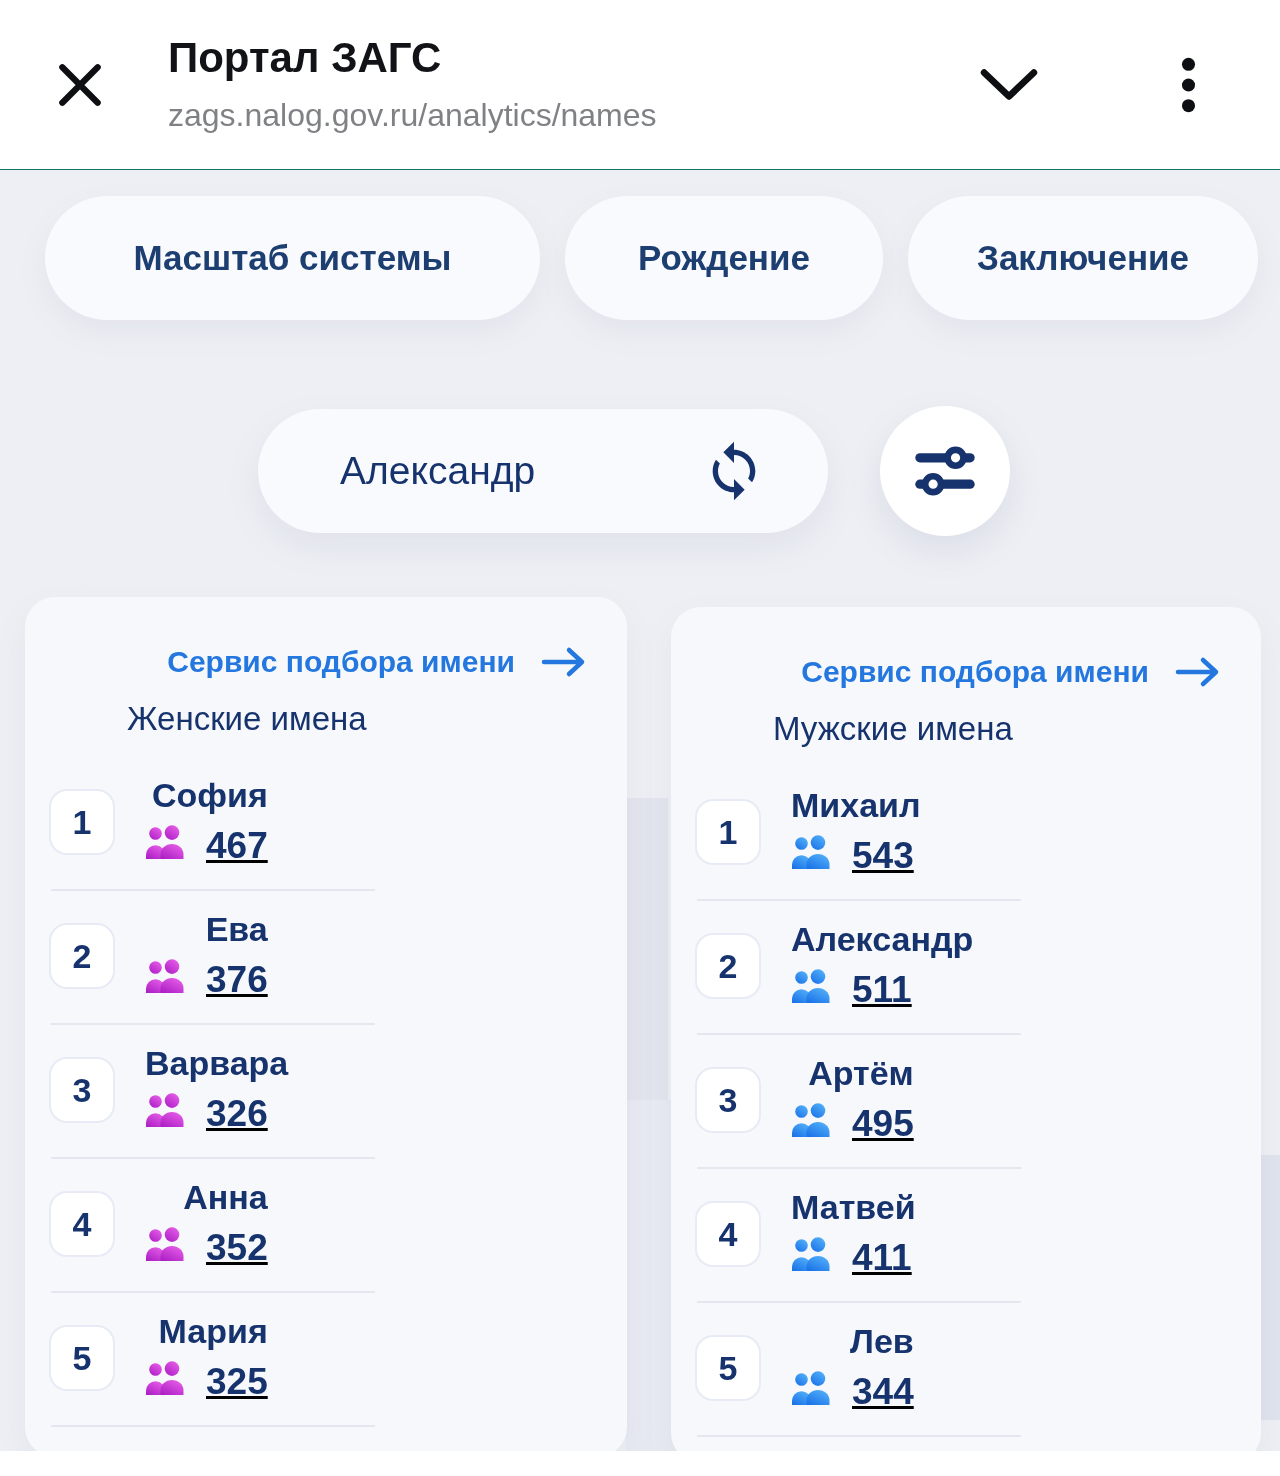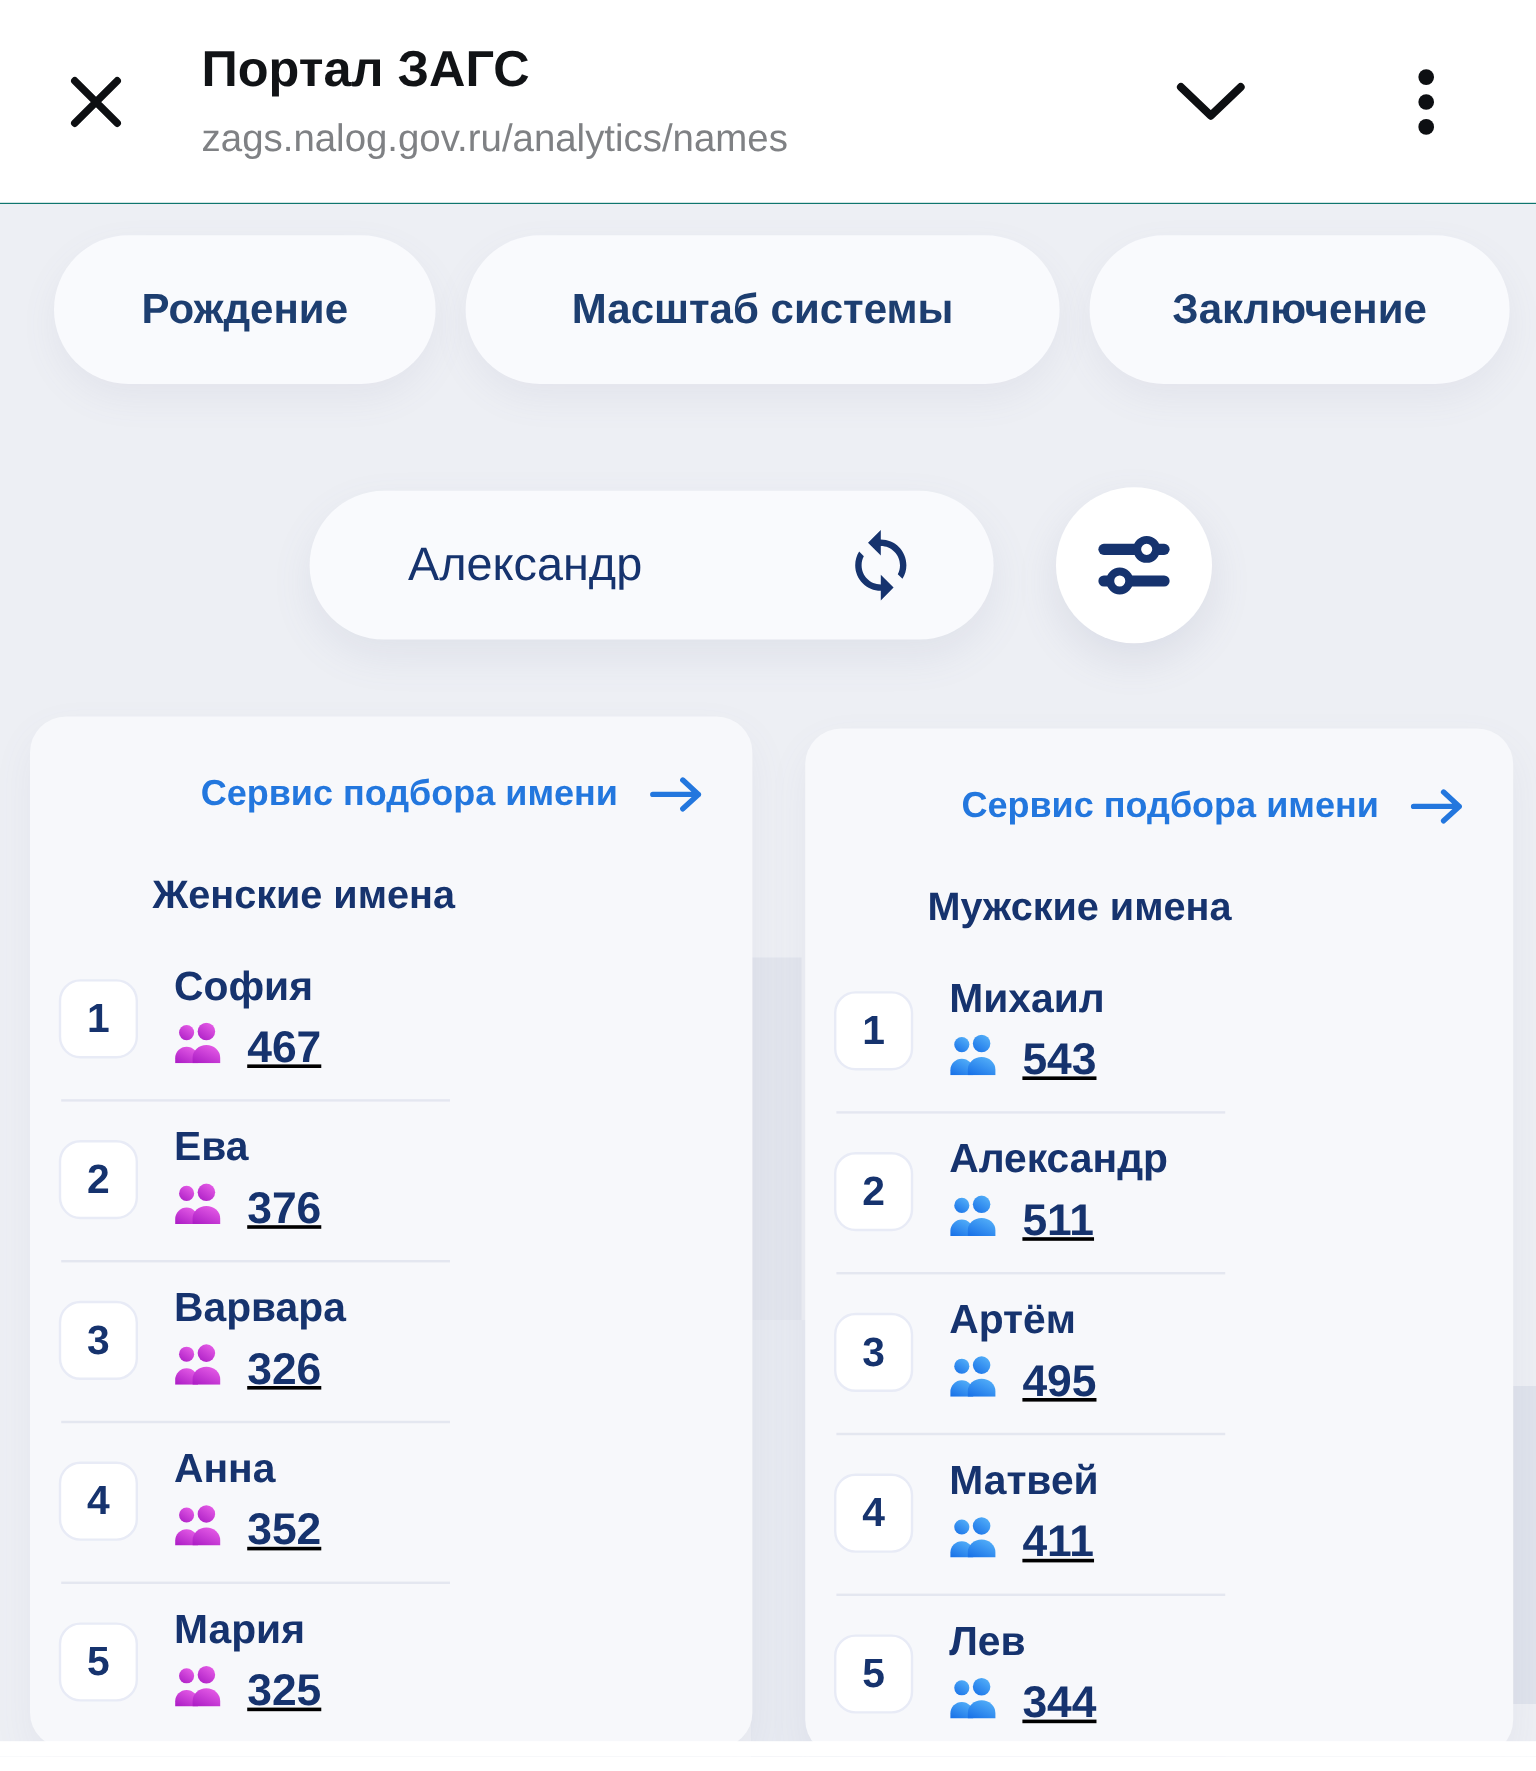--- a/index.html
+++ b/index.html
@@ -58,31 +58,31 @@
   .card {
     background:#f7f8fb; border-radius:30px; padding:48px 40px 0 24px;
     box-shadow:0 14px 34px rgba(110,120,155,0.07);
   }
   .card-female { margin-left:25px; width:602px; height:860px; }
   .card-male { margin-left:44px; margin-top:10px; width:590px; height:856px; }
 
   .card-link { display:flex; justify-content:flex-end; align-items:center; gap:26px; cursor:pointer; }
   .card-link-text { font-size:30px; font-weight:700; color:#2377de; }
 
-  .card-title { margin:48px 0 0 78px; font-size:33px; font-weight:700; color:#16336e; }
+  .card-title { margin:21px 0 0 78px; font-size:33px; font-weight:400; color:#16336e; }
 
   .rows { margin-top:34px; }
   .row-main { display:flex; align-items:center; height:100px; }
   .badge {
     width:66px; height:66px; border:2px solid #e8ebf6; border-radius:18px; background:#ffffff;
     display:flex; align-items:center; justify-content:center;
     font-size:34px; font-weight:700; color:#16336e; flex:0 0 auto;
   }
   .row-info { margin-left:30px; }
-  .row-name { font-size:34px; font-weight:700; color:#16336e; line-height:1.1; }
+  .row-name { font-size:34px; font-weight:700; color:#16336e; line-height:1.1;text-align:right; }
   .row-count { margin-top:10px; display:flex; align-items:flex-start;text-decoration:underline; }
   .people-ico { margin-right:16px; flex:0 0 auto; }
   .count { font-size:37px; font-weight:600; color:#16336e; }
   .divider { height:2px; background:#e4e7f0; width:324px; margin:17px 0 15px 2px; }
 
   .bottom-strip { position:absolute; left:0; bottom:0; width:100%; height:13px; background:#ffffff; z-index:2; }
 
   .hidden-defs { position:absolute; width:0; height:0; overflow:hidden; }
 </style>
 </head>
@@ -126,22 +126,22 @@
 </header>
 
 <div class="page">
   <div class="deco deco-band-gap"></div>
   <div class="deco deco-band-gap2"></div>
   <div class="deco deco-band-right"></div>
 
   <div class="content">
 
     <nav class="tabs">
+      <button class="tab tab-1">Масштаб системы</button>
       <button class="tab tab-2">Рождение</button>
-      <button class="tab tab-1">Масштаб системы</button>
       <button class="tab tab-3">Заключение</button>
     </nav>
 
     <div class="filter-row">
       <div class="select-pill">
         <span class="select-label">Александр</span>
         <svg class="sync-ico" width="64" height="64" viewBox="0 0 24 24">
           <path fill="#16336e" d="M12 4V1L8 5l4 4V6c3.31 0 6 2.69 6 6 0 1.01-.25 1.97-.7 2.8l1.46 1.46C19.54 15.03 20 13.57 20 12c0-4.42-3.58-8-8-8zm0 14c-3.31 0-6-2.69-6-6 0-1.01.25-1.97.7-2.8L5.24 7.74C4.46 8.97 4 10.43 4 12c0 4.42 3.58 8 8 8v3l4-4-4-4v3z"></path>
         </svg>
       </div>

